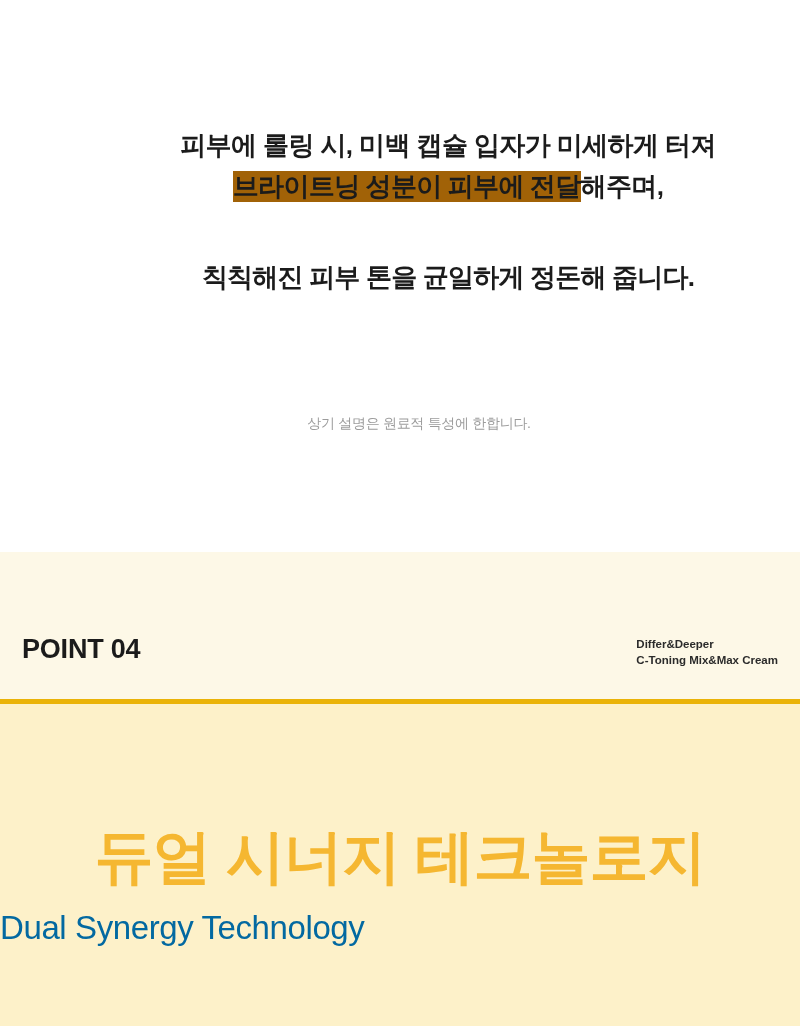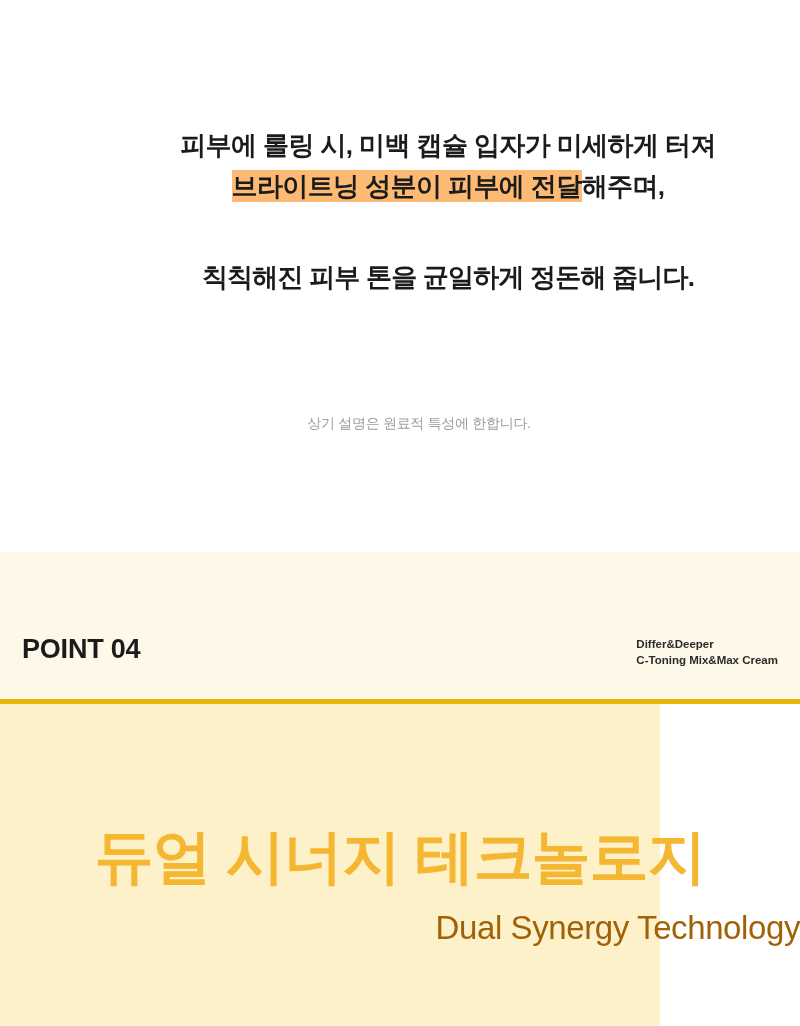--- a/index.html
+++ b/index.html
@@ -45,23 +45,24 @@
   }
   .desc-line2 {
     font-size: 26px;
     font-weight: 700;
     color: #1b1b1b;
     letter-spacing: -0.6px;
     line-height: 1.35;
     margin-top: 6px;
   }
   .hl {
-    background: #fdba74;
+    background: #a16207;
     padding: 1px 0px;
     box-decoration-break: clone;
+    font-family: Liberation Serif, serif;
     -webkit-box-decoration-break: clone;
   }
   .desc-line3 {
     font-size: 26px;
     font-weight: 700;
     color: #1b1b1b;
     letter-spacing: -0.8px;
     margin-top: 56px;
   }
   .footnote {
@@ -104,45 +105,45 @@
     font-weight: 700;
     color: #2b2b2b;
     line-height: 1.35;
   }
 
   
   .title-band {
     position: absolute;
     left: 0;
     top: 704px;
-    width: 660px;
+    width: 800px;
     height: 322px;
     background: #fdf1c9;
   }
   .title-kr {
     position: absolute;
     left: 0;
     top: 124px;
     width: 800px;
     text-align: center;
     font-size: 59px;
     font-weight: 700;
     color: #f5b731;
     letter-spacing: -1px;
     line-height: 1;
   }
   .title-en {
     position: absolute;
     left: 0;
     top: 205px;
     width: 800px;
-    text-align: right;
+    text-align: left;
     font-size: 33px;
     font-weight: 400;
-    color: #a16207;
+    color: #0369a1;
     letter-spacing: -0.4px;
   }
 </style>
 </head>
 <body>
 
 <div class="page">
 
   <div class="top-section">
     <div class="desc-block">

